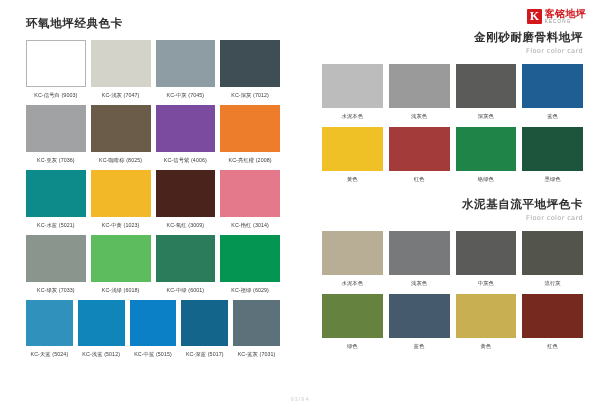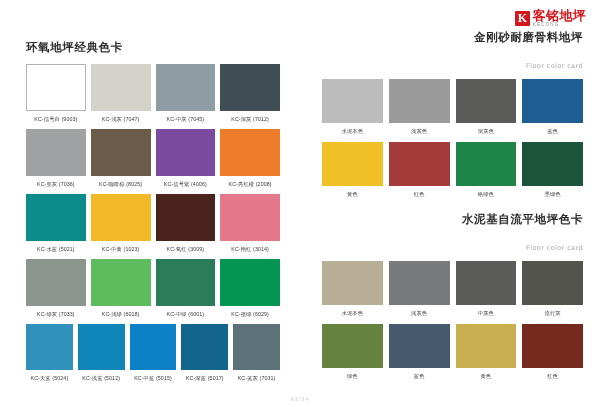--- a/index.html
+++ b/index.html
@@ -27,27 +27,27 @@
     background:#d2171d;
     color:#ffffff;
     font-weight:bold;
     font-size:12px;
     line-height:15px;
     text-align:center;
     font-family:"Liberation Serif",serif;
     border-radius:1px;
   }
   .logo-text{display:flex;flex-direction:column;line-height:1;}
-  .logo-cn{font-size:13px;color:#d2171d;font-weight:bold;letter-spacing:.3px;text-align:right;}
+  .logo-cn{font-size:10px;color:#d2171d;font-weight:bold;letter-spacing:.3px;text-align:right;}
   .logo-en{font-size:4.6px;color:#8d8d8d;letter-spacing:1.1px;margin-top:1px;}
 
   
   .col-left{
     width:300px;
-    padding:40px 20px 0 26px;
+    padding:16px 20px 0 26px;
     box-sizing:border-box;
   }
   .col-right{
     width:300px;
     padding:30px 17px 0 22px;
     box-sizing:border-box;
   }
 
   
   .sec-head{margin-bottom:9px;}
@@ -56,21 +56,21 @@
     font-size:11.5px;
     font-weight:bold;
     color:#2e2e2e;
     letter-spacing:.6px;
     line-height:1.3;
   }
   .sec-sub{
     font-size:6.6px;
     color:#a9a9a9;
     letter-spacing:.35px;
-    margin-top:17px;
+    margin-top:2px;
     font-family:"DejaVu Sans",sans-serif;
   }
 
   
   .grid{display:flex;flex-direction:column;gap:6px;}
   .row{display:flex;gap:5px;}
   .cell{display:flex;flex-direction:column;flex:1 1 0;min-width:0;}
   .chip{
     width:100%;
     height:47px;

